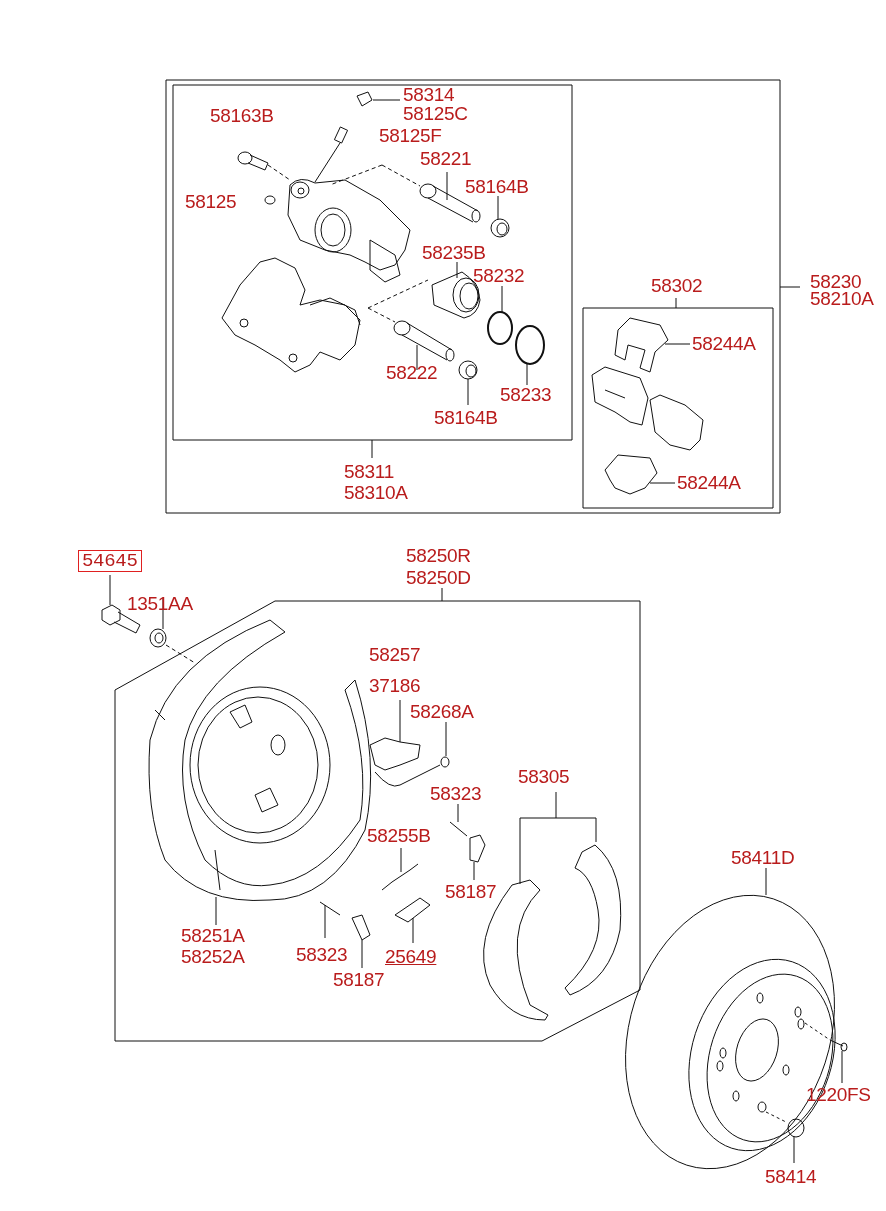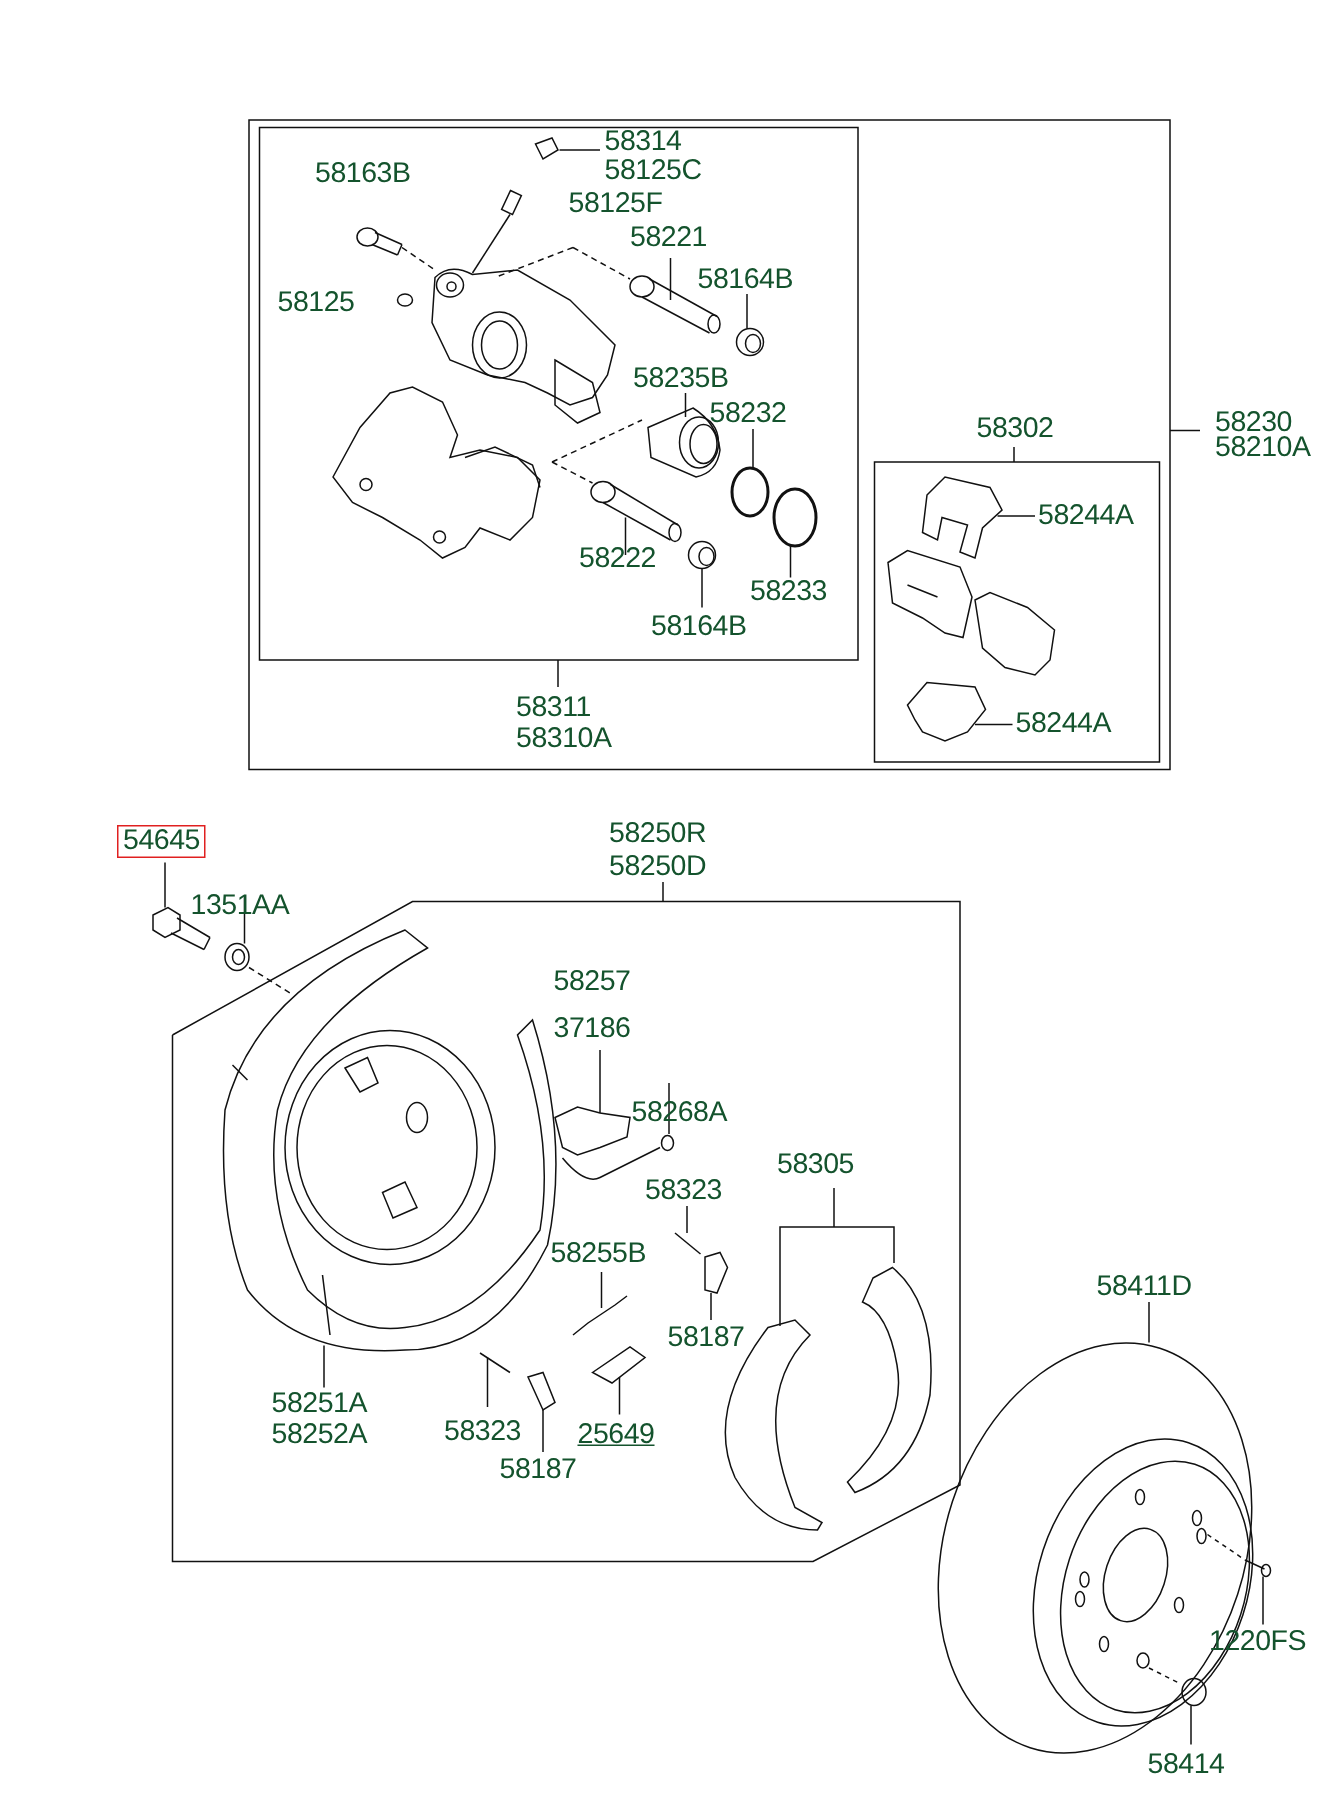--- a/index.html
+++ b/index.html
@@ -1,20 +1,20 @@
 <!DOCTYPE html>
 <html><head>
 <meta charset="utf-8">
 <style>
   html, body { margin:0; padding:0; background:#ffffff; }
   body { width:886px; height:1211px; position:relative; overflow:hidden; font-family:"Liberation Sans", sans-serif; }
   #diagram { position:absolute; left:0; top:0; width:886px; height:1211px; }
-  .lbl { position:absolute; font-family:"Liberation Sans", sans-serif; font-size:19px; color:#14532d; line-height:22px; white-space:nowrap; letter-spacing:-0.3px; cursor:pointer; }
+  .lbl { position:absolute; font-family:"Liberation Sans", sans-serif; font-size:19px; color:#b91c1c; line-height:22px; white-space:nowrap; letter-spacing:-0.3px; cursor:pointer; }
   .lbl2 { line-height:20px; }
-  .highlight { border:1.5px solid #e02020; padding:0 3px; line-height:20px; }
+  .highlight { border:1.5px solid #e02020; padding:0 3px; line-height:20px;font-family:Liberation Mono, monospace; }
   svg line, svg polyline, svg path, svg rect, svg ellipse, svg circle, svg polygon { vector-effect:non-scaling-stroke; }
 </style>
 </head>
 <body>
 
 <svg id="diagram" viewBox="0 0 886 1211" xmlns="http://www.w3.org/2000/svg" fill="none" stroke="#111" stroke-width="1">
 
   <rect x="166" y="80" width="614" height="433"></rect>
   <line x1="780" y1="287" x2="800" y2="287"></line>
 
@@ -235,21 +235,21 @@
 <div class="lbl lbl2" style="left:810px;top:289px;">58210A</div>
 <div class="lbl" style="left:692px;top:333px;">58244A</div>
 <div class="lbl" style="left:677px;top:472px;">58244A</div>
 
 <div class="lbl highlight" style="left: 78px; top: 550px; border-color: rgb(224, 32, 32);">54645</div>
 <div class="lbl" style="left:127px;top:593px;">1351AA</div>
 <div class="lbl" style="left:406px;top:545px;">58250R</div>
 <div class="lbl" style="left:406px;top:567px;">58250D</div>
 <div class="lbl" style="left:369px;top:644px;">58257</div>
 <div class="lbl" style="left:369px;top:675px;">37186</div>
-<div class="lbl" style="left:410px;top:731px;margin-left:11px;">58268A</div>
+<div class="lbl" style="left:410px;top:701px;">58268A</div>
 <div class="lbl" style="left:518px;top:766px;">58305</div>
 <div class="lbl" style="left:430px;top:783px;">58323</div>
 <div class="lbl" style="left:367px;top:825px;">58255B</div>
 <div class="lbl" style="left:445px;top:881px;">58187</div>
 <div class="lbl" style="left:731px;top:847px;">58411D</div>
 <div class="lbl" style="left:181px;top:925px;">58251A</div>
 <div class="lbl" style="left:181px;top:946px;">58252A</div>
 <div class="lbl" style="left:296px;top:944px;">58323</div>
 <div class="lbl" style="left:385px;top:946px;text-decoration:underline;">25649</div>
 <div class="lbl" style="left:333px;top:969px;">58187</div>

